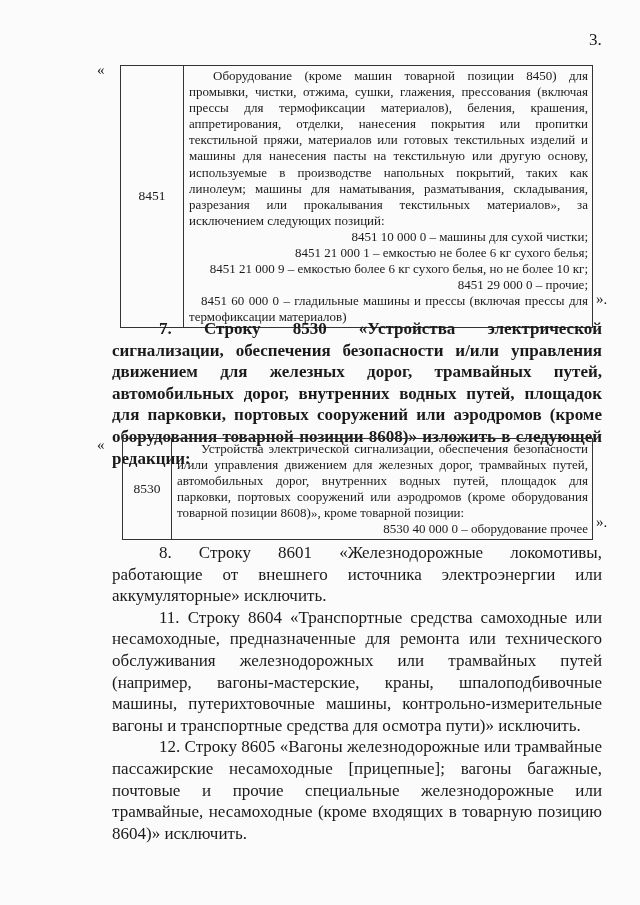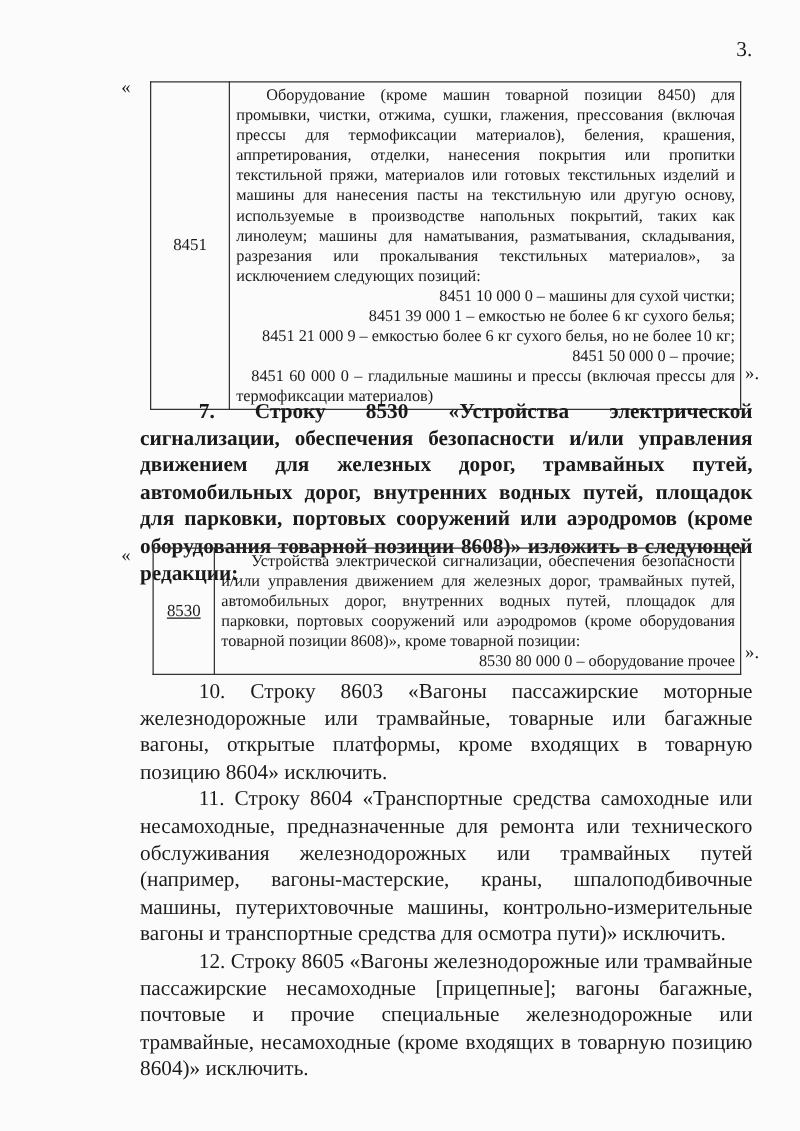--- a/index.html
+++ b/index.html
@@ -30,46 +30,46 @@
 <div class="page-number">3.</div>
 
 <span class="quote-open" style="left:97px; top:62px;">«</span>
 <table class="tbl" style="left:120px; top:65px; width:473px; height:241px;">
   <tbody>
       <tr>
     <td class="code" style="width:62px;">8451</td>
     <td class="desc">
       <div class="p1">Оборудование (кроме машин товарной позиции 8450) для промывки, чистки, отжима, сушки, глажения, прессования (включая прессы для термофиксации материалов), беления, крашения, аппретирования, отделки, нанесения покрытия или пропитки текстильной пряжи, материалов или готовых текстильных изделий и машины для нанесения пасты на текстильную или другую основу, используемые в производстве напольных покрытий, таких как линолеум; машины для наматывания, разматывания, складывания, разрезания или прокалывания текстильных материалов», за исключением следующих позиций:</div>
       <div class="sub">8451 10 000 0 – машины для сухой чистки;</div>
-      <div class="sub">8451 39 000 1 – емкостью не более 6 кг сухого белья;</div>
+      <div class="sub">8451 21 000 1 – емкостью не более 6 кг сухого белья;</div>
       <div class="sub">8451 21 000 9 – емкостью более 6 кг сухого белья, но не более 10 кг;</div>
-      <div class="sub">8451 50 000 0 – прочие;</div>
+      <div class="sub">8451 29 000 0 – прочие;</div>
       <div class="sub-wrap">8451 60 000 0 – гладильные машины и прессы (включая прессы для термофиксации материалов)</div>
     </td>
   </tr>
 </tbody>
   </table>
 <span class="quote-close" style="left:596px; top:291px;">».</span>
 
 <div class="body-text" style="top:318px;font-weight:bold;">
   <p>7. Строку 8530 «Устройства электрической сигнализации, обеспечения безопасности и/или управления движением для железных дорог, трамвайных путей, автомобильных дорог, внутренних водных путей, площадок для парковки, портовых сооружений или аэродромов (кроме оборудования товарной позиции 8608)» изложить в следующей редакции:</p>
 </div>
 
 <span class="quote-open" style="left:97px; top:437px;">«</span>
 <table class="tbl" style="left:122px; top:438px; width:471px; height:93px;">
   <tbody>
       <tr>
-    <td class="code" style="width:48px;text-decoration:underline;">8530</td>
+    <td class="code" style="width:48px;">8530</td>
     <td class="desc">
       <div class="p1">Устройства электрической сигнализации, обеспечения безопасности и/или управления движением для железных дорог, трамвайных путей, автомобильных дорог, внутренних водных путей, площадок для парковки, портовых сооружений или аэродромов (кроме оборудования товарной позиции 8608)», кроме товарной позиции:</div>
-      <div class="sub">8530 80 000 0 – оборудование прочее</div>
+      <div class="sub">8530 40 000 0 – оборудование прочее</div>
     </td>
   </tr>
 </tbody>
   </table>
 <span class="quote-close" style="left:596px; top:514px;">».</span>
 
 <div class="body-text" style="top:542px;">
-  <p>10. Строку 8603 «Вагоны пассажирские моторные железнодорожные или трамвайные, товарные или багажные вагоны, открытые платформы, кроме входящих в товарную позицию 8604» исключить.</p>
+  <p>8. Строку 8601 «Железнодорожные локомотивы, работающие от внешнего источника электроэнергии или аккумуляторные» исключить.</p>
   <p>11. Строку 8604 «Транспортные средства самоходные или несамоходные, предназначенные для ремонта или технического обслуживания железнодорожных или трамвайных путей (например, вагоны-мастерские, краны, шпалоподбивочные машины, путерихтовочные машины, контрольно-измерительные вагоны и транспортные средства для осмотра пути)» исключить.</p>
   <p>12. Строку 8605 «Вагоны железнодорожные или трамвайные пассажирские несамоходные [прицепные]; вагоны багажные, почтовые и прочие специальные железнодорожные или трамвайные, несамоходные (кроме входящих в товарную позицию 8604)» исключить.</p>
 
 </div>
 
 </body></html>

